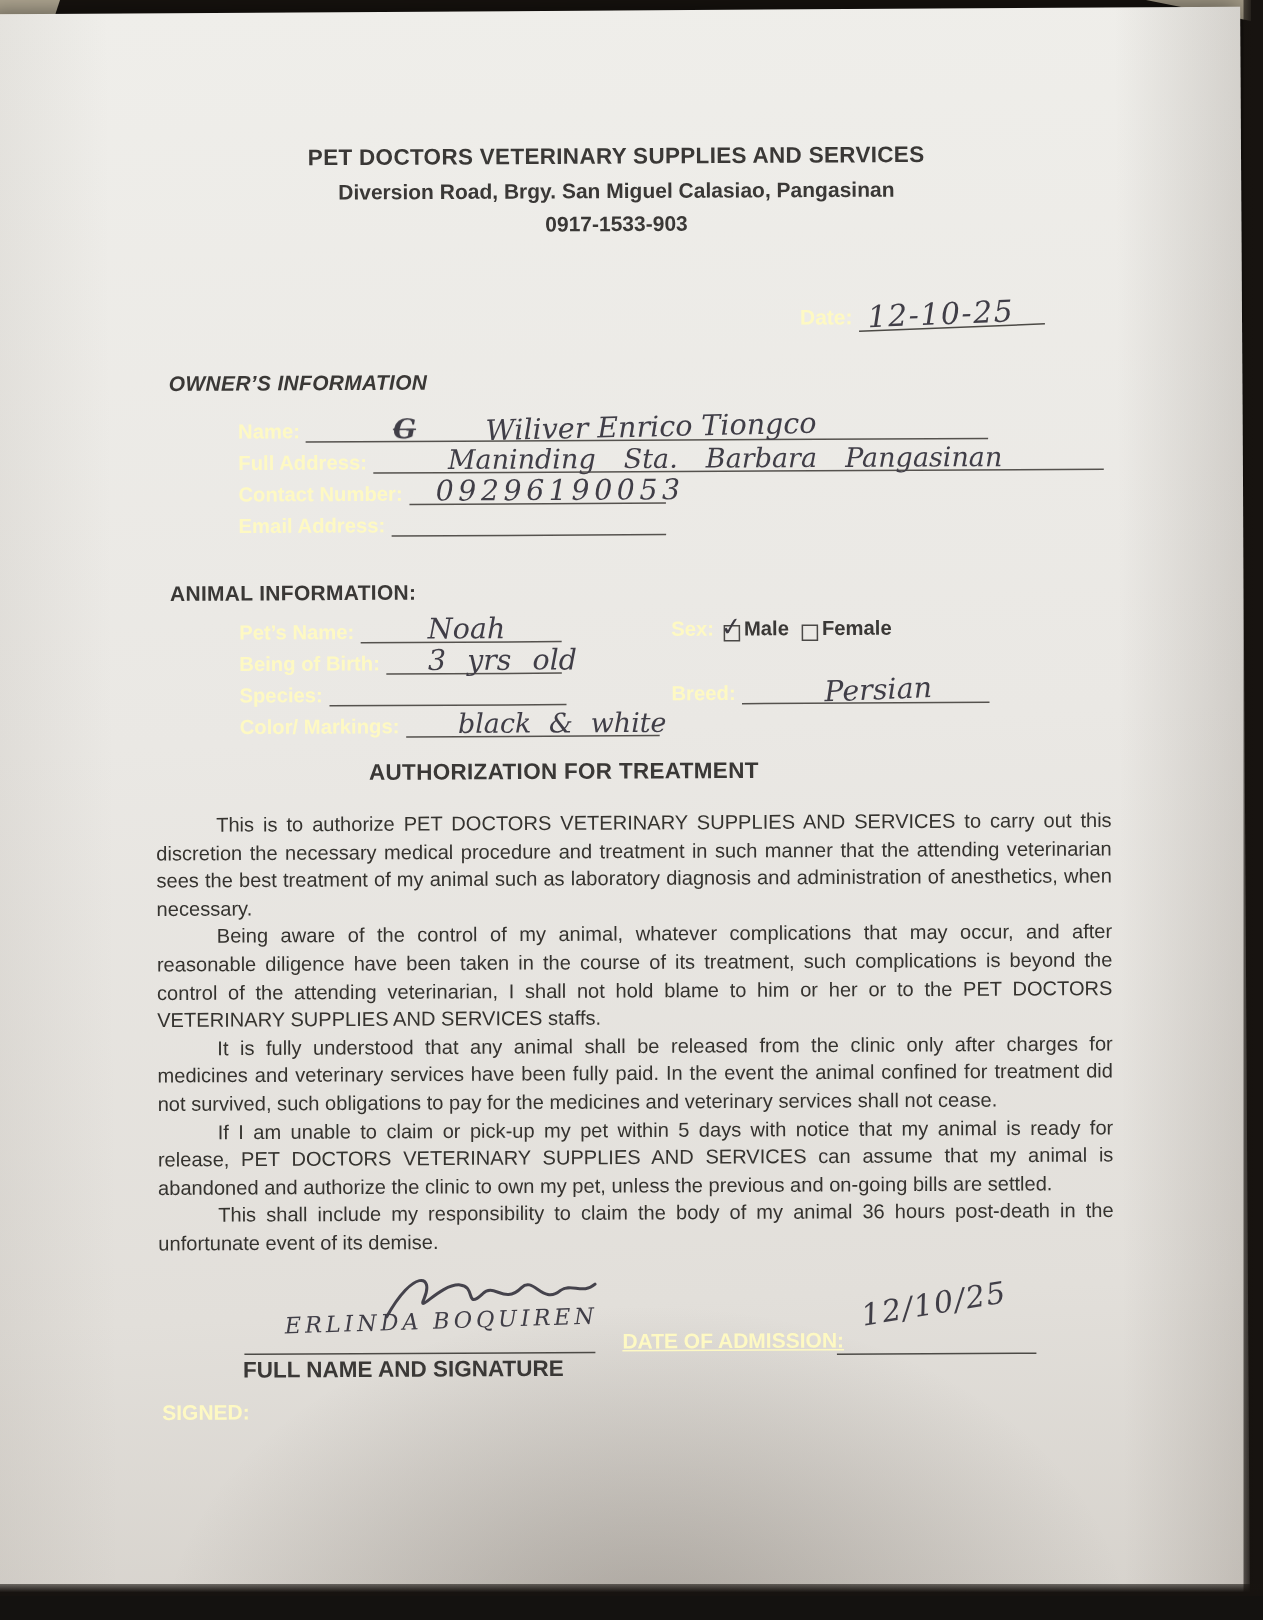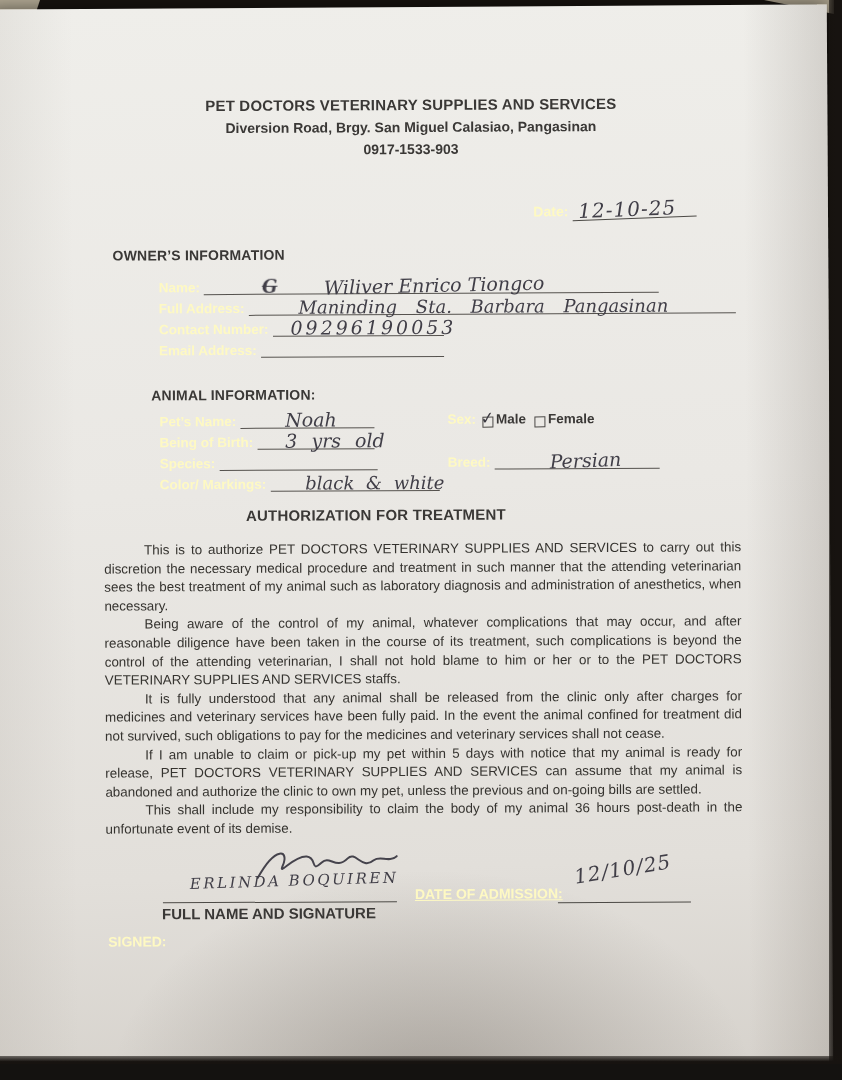--- a/index.html
+++ b/index.html
@@ -94,21 +94,21 @@
       <div class="l3">0917-1533-903</div>
     </div>
 
     <div class="date-row">
       <span class="label">Date:</span>
       <span class="date-line">
         <span class="hw hw-pos">12-10-25</span>
       </span>
     </div>
 
-    <div class="section-title" style="left:114px;top:246px;">OWNER’S INFORMATION</div>
+    <div class="section-title" style="left:114px;top:246px;font-style:italic;">OWNER’S INFORMATION</div>
 
     <div class="row" style="left:160px;top:276px;width:500px;">
       <span class="label">Name:</span>
       <span class="line">
         <span class="hw hw-pos scratch" style="left:58px;font-size:18px;">G</span>
         <span class="hw hw-pos" style="left:120px;font-size:19px;transform:rotate(-1deg);">Wiliver Enrico Tiongco</span>
       </span>
     </div>
 
     <div class="row" style="left:160px;top:297px;width:577px;">
@@ -125,21 +125,21 @@
       </span>
     </div>
 
     <div class="row" style="left:160px;top:339px;width:285px;">
       <span class="label">Email Address:</span>
       <span class="line">
         <span class="hw hw-pos"></span>
       </span>
     </div>
 
-    <div class="section-title" style="left:114px;top:386px;margin-left:38px;">ANIMAL INFORMATION:</div>
+    <div class="section-title" style="left:114px;top:386px;">ANIMAL INFORMATION:</div>
 
     <div class="row" style="left:160px;top:410px;width:215px;">
       <span class="label">Pet’s Name:</span>
       <span class="line">
         <span class="hw hw-pos" style="left:45px;font-size:19px;">Noah</span>
       </span>
     </div>
 
     <div class="sexgroup" style="left:448px;top:412px;">
       <span class="label" style="margin-right:4px;">Sex:</span>

